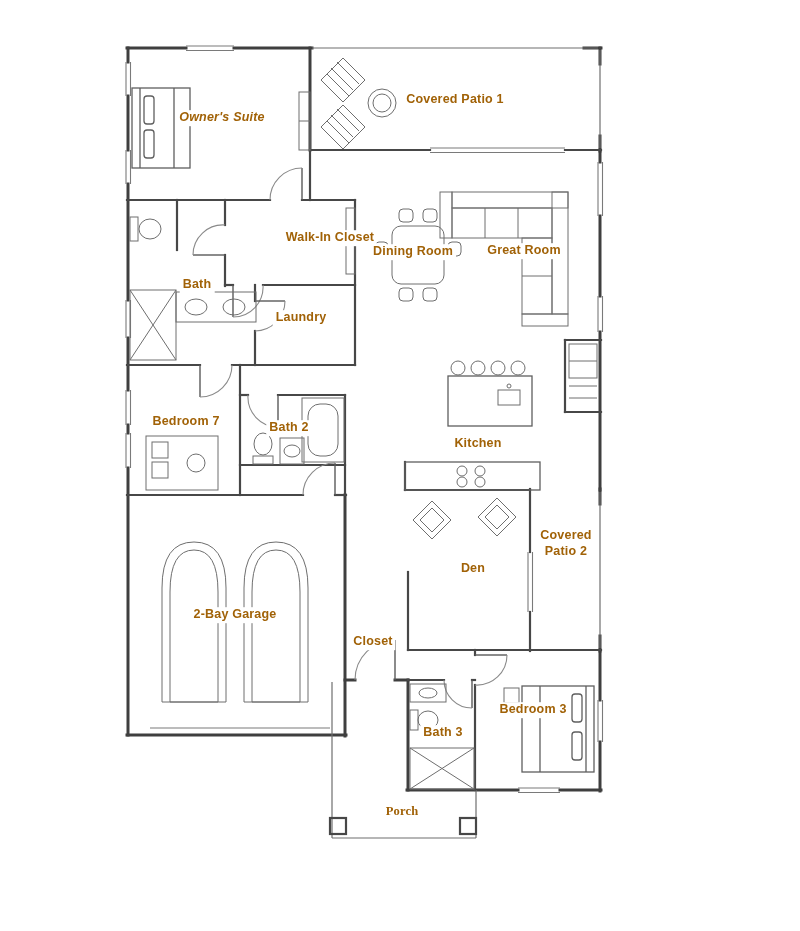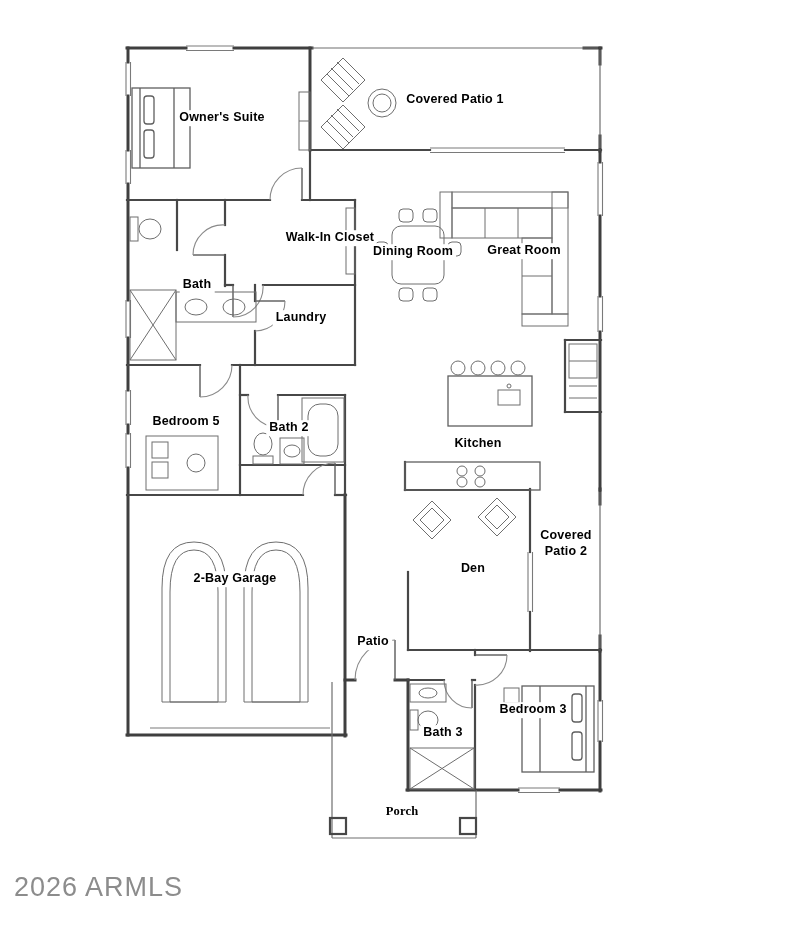--- a/index.html
+++ b/index.html
@@ -11,21 +11,21 @@
   .wx   { stroke:#3f3f3f; stroke-width:3;   stroke-linecap:square; fill:none; }
   .wi   { stroke:#474747; stroke-width:2.2; stroke-linecap:square; fill:none; }
   .thin { stroke:#6e6e6e; stroke-width:1.2; fill:none; }
   .win  { stroke:#7a7a7a; stroke-width:1.1; fill:none; }
   .door { stroke:#8a8a8a; stroke-width:1.1; fill:none; }
   .leaf { stroke:#5a5a5a; stroke-width:1.4; fill:none; }
   .f    { stroke:#5f5f5f; stroke-width:1.3; fill:none; }
   .f2   { stroke:#6e6e6e; stroke-width:1;   fill:none; }
   .label {
     position:absolute; transform:translate(-50%,-50%);
-    font-size:12.5px; font-weight:bold; color:#000000;
+    font-size:12.5px; font-weight:bold; color:#a16207;
     letter-spacing:0.2px; white-space:pre-line; text-align:center;
     background:#ffffff; padding:0 3px; line-height:1.25;
   }
   .watermark {
     position:absolute; left:14px; top:872px;
     font-size:27px; color:#8c8c8c; letter-spacing:1px; font-weight:normal;
   }
 </style>
 </head>
 <body>
@@ -340,33 +340,32 @@
     <g class="f">
       <rect x="522" y="686" width="72" height="86"></rect>
       <line x1="586" y1="686" x2="586" y2="772"></line>
       <rect x="572" y="694" width="10" height="28" rx="3"></rect>
       <rect x="572" y="732" width="10" height="28" rx="3"></rect>
       <line x1="540" y1="686" x2="540" y2="772"></line>
       <rect class="f2" x="504" y="688" width="15" height="15"></rect>
     </g>
   </svg>
 
-  <div class="label" style="left:222px; top:118px;">Owner's Suite</div>
+  <div class="label" style="left:222px; top:118px;font-style:italic;">Owner's Suite</div>
   <div class="label" style="left:455px; top:100px;">Covered Patio 1</div>
   <div class="label" style="left:292px; top:238px;margin-left:38px;">Walk-In Closet</div>
   <div class="label" style="left:413px; top:252px;">Dining Room</div>
   <div class="label" style="left:524px; top:251px;">Great Room</div>
   <div class="label" style="left:197px; top:285px;">Bath</div>
   <div class="label" style="left:301px; top:318px;">Laundry</div>
-  <div class="label" style="left:186px; top:422px;">Bedroom 5</div>
+  <div class="label" style="left:186px; top:422px;">Bedroom 7</div>
   <div class="label" style="left:289px; top:428px;">Bath 2</div>
   <div class="label" style="left:478px; top:444px;">Kitchen</div>
-  <div class="label" style="left:235px; top:579px;">2-Bay Garage</div>
+  <div class="label" style="left:235px; top:615px;">2-Bay Garage</div>
   <div class="label" style="left:473px; top:569px;">Den</div>
   <div class="label" style="left:566px; top:544px;">Covered
 Patio 2</div>
-  <div class="label" style="left:373px; top:642px;">Patio</div>
+  <div class="label" style="left:373px; top:642px;">Closet</div>
   <div class="label" style="left:533px; top:710px;">Bedroom 3</div>
   <div class="label" style="left:443px; top:733px;">Bath 3</div>
   <div class="label" style="left:402px; top:812px;font-family:Liberation Serif, serif;">Porch</div>
 
-  <div class="watermark">2026 ARMLS</div>
 </div>
 
 </body></html>

